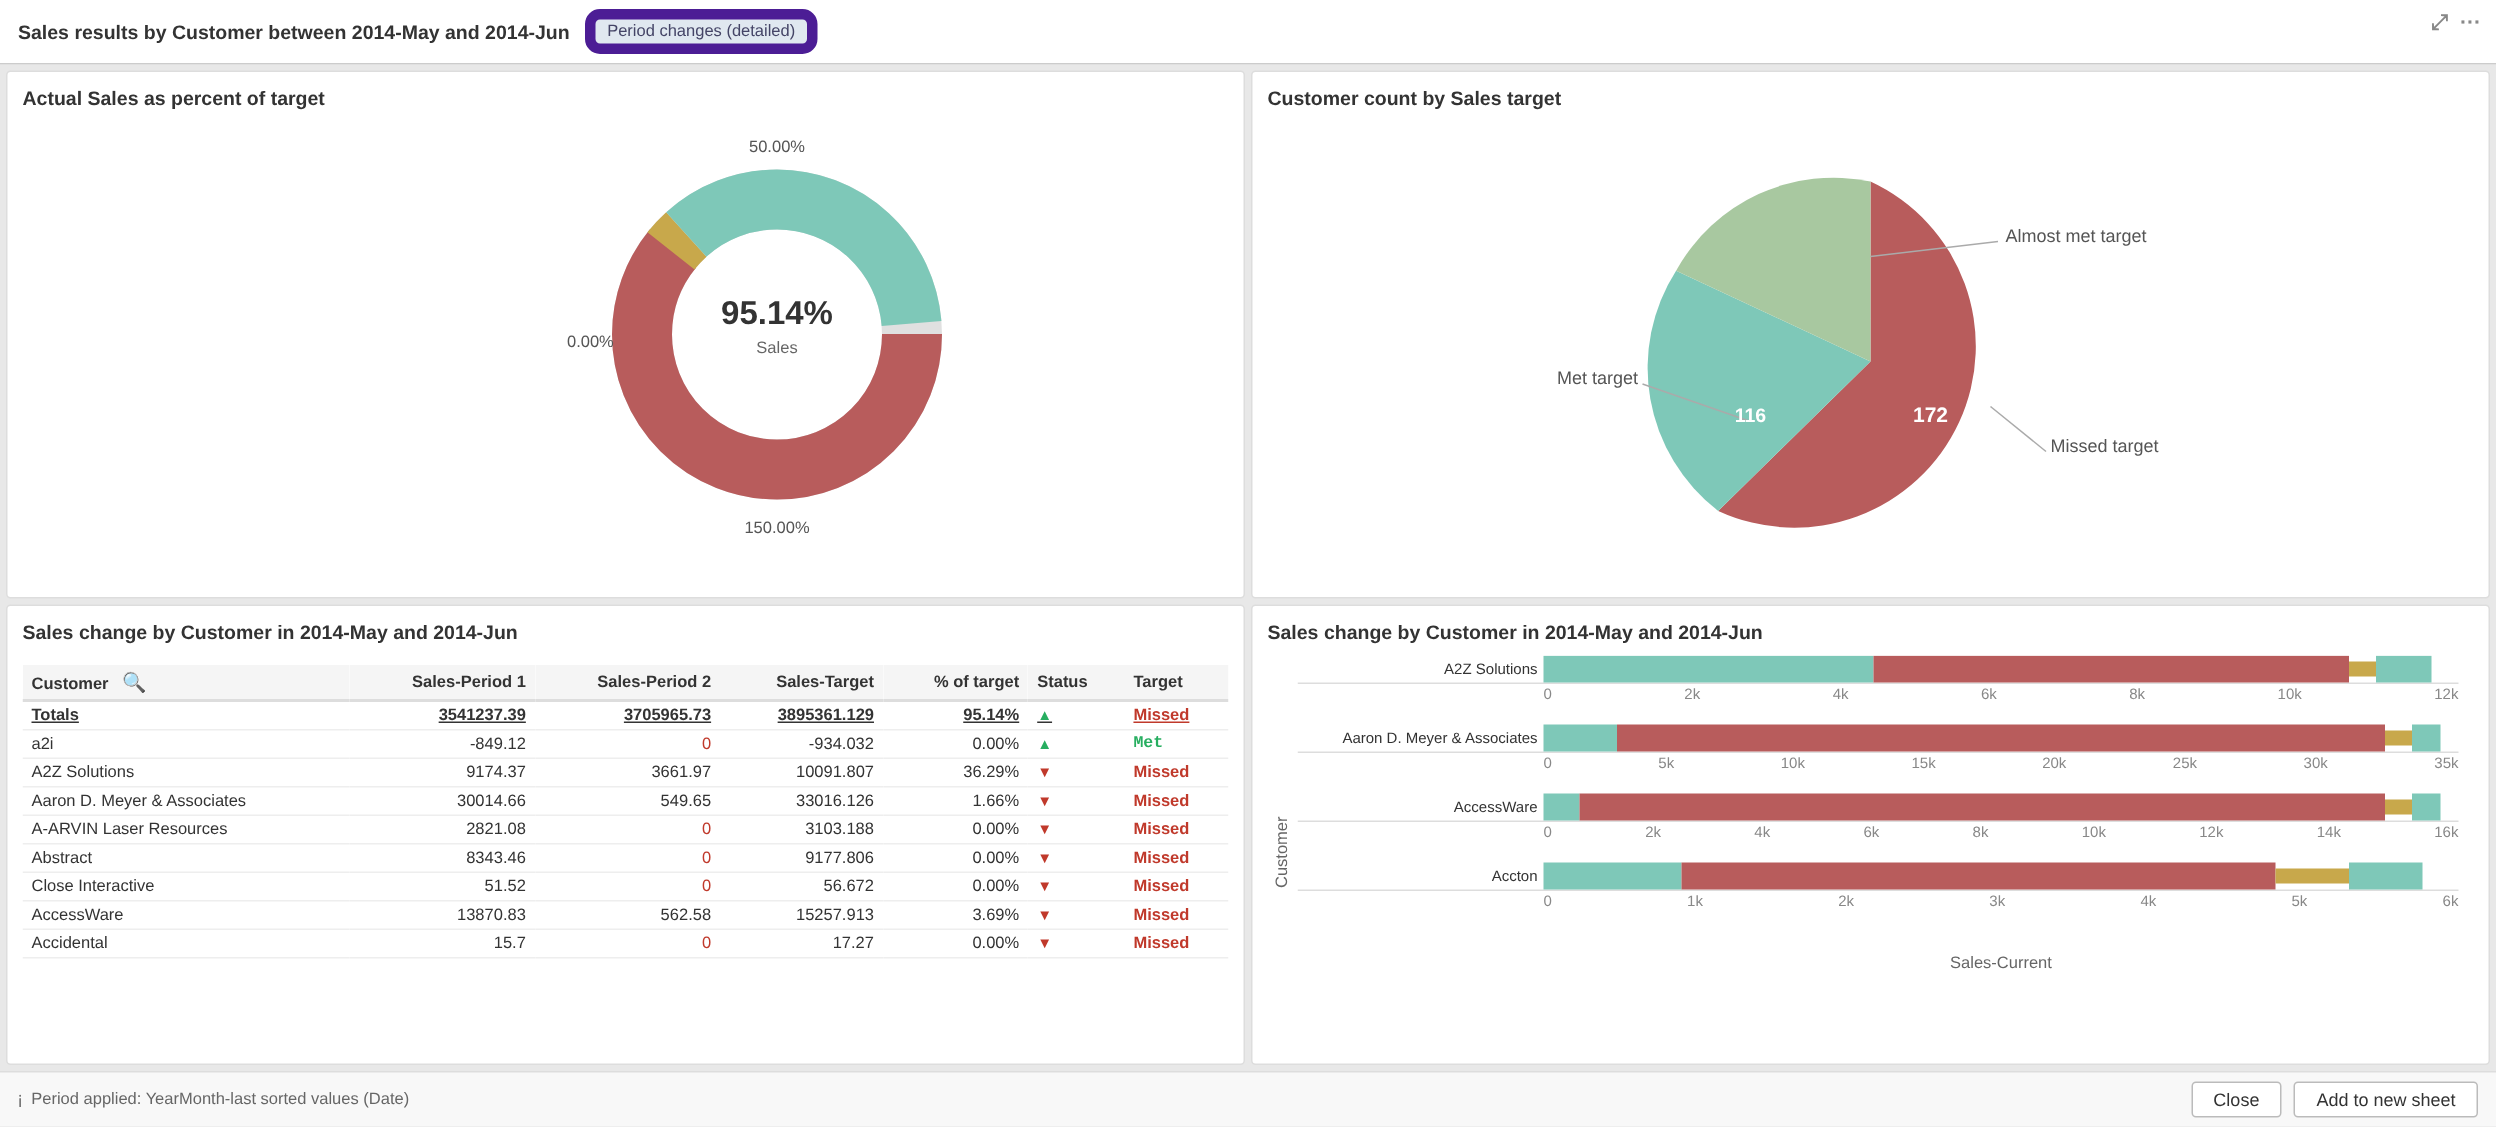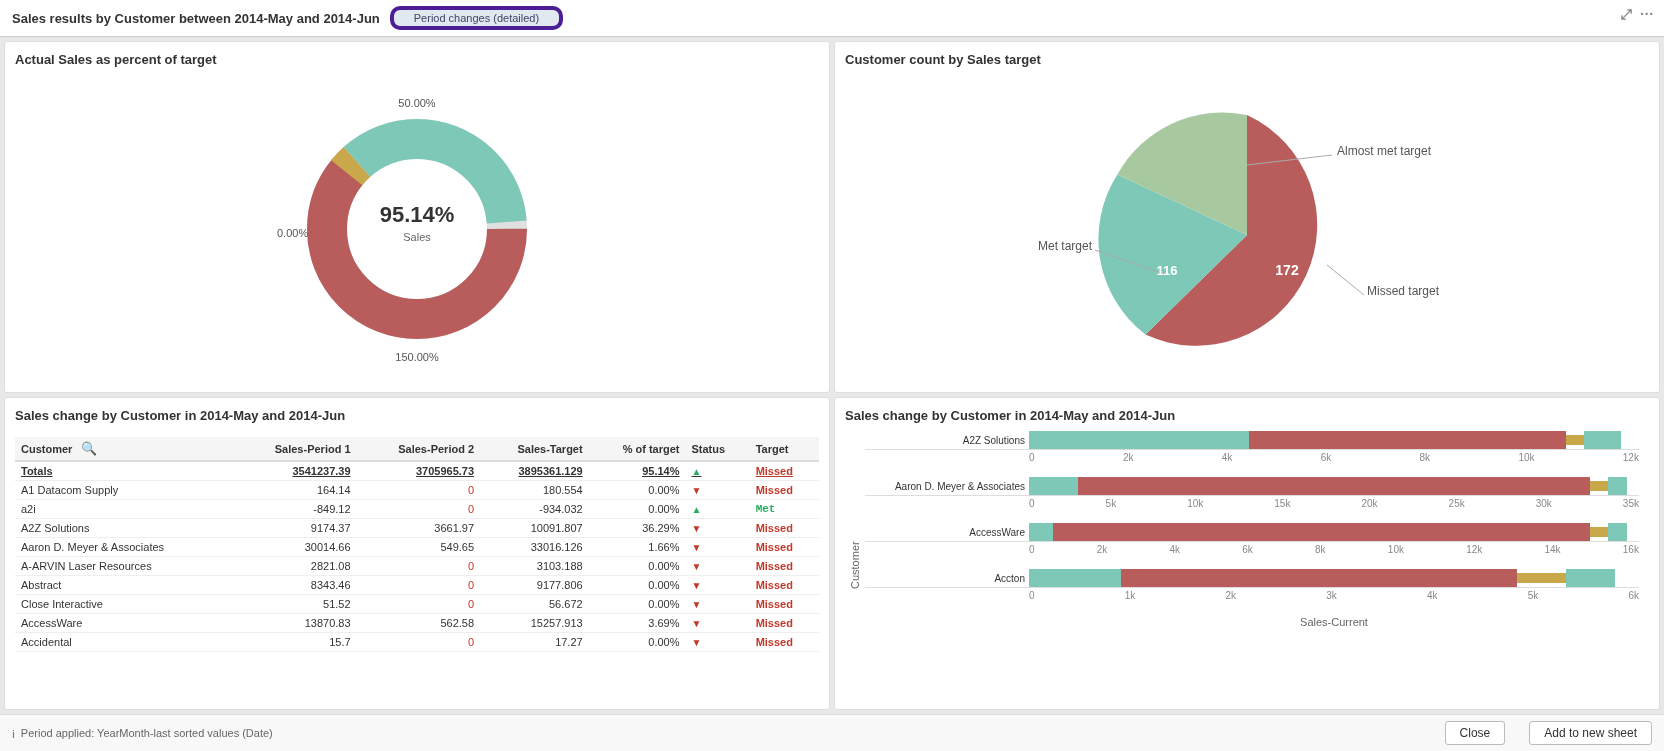--- a/index.html
+++ b/index.html
@@ -1,30 +1,30 @@
 <!DOCTYPE html>
 <html><head>
   <meta charset="utf-8">
   <style>
     * { box-sizing: border-box; margin: 0; padding: 0; }
     body { font-family: Arial, sans-serif; font-size: 12px; background: #f0f0f0; color: #333; width: 1664px; height: 751px; overflow: hidden; }
 
     .main-container { display: flex; flex-direction: column; height: 751px; background: #e8e8e8; padding: 0; }
 
     .title-bar { background: #fff; padding: 6px 12px; display: flex; align-items: center; gap: 10px; border-bottom: 1px solid #ccc; font-size: 13px; font-weight: bold; position: relative; }
-    .title-bar .badge { background: #e0e8f0; border: 4px solid #4c1d95; border-radius: 10px; padding: 2px 20px; font-size: 11px; font-weight: normal; color: #446; }
+    .title-bar .badge { background: #e0e8f0; border: 7px solid #4c1d95; border-radius: 10px; padding: 2px 8px; font-size: 11px; font-weight: normal; color: #446; }
     .title-bar .corner-icons { position: absolute; right: 10px; top: 6px; display: flex; gap: 8px; color: #888; font-size: 14px; cursor: pointer; }
 
     .top-panels { display: flex; flex: 1; gap: 4px; padding: 4px; max-height: 360px; }
     .bottom-panels { display: flex; flex: 1; gap: 4px; padding: 0 4px 4px 4px; }
 
     .panel { background: #fff; border: 1px solid #ddd; border-radius: 3px; padding: 10px; }
     .panel-title { font-size: 13px; font-weight: bold; margin-bottom: 8px; color: #333; }
 
-    .left-panel { flex: 1; display: flex; flex-direction: column; }
+    .left-panel { flex: 1; display: flex; flex-direction: row; }
     .right-panel { flex: 1; display: flex; flex-direction: column; }
 
     
     .donut-container { flex: 1; display: flex; align-items: center; justify-content: center; position: relative; }
     .donut-svg { width: 280px; height: 280px; }
 
     
     .pie-container { flex: 1; display: flex; align-items: center; justify-content: center; position: relative; }
 
     
@@ -51,21 +51,21 @@
     .y-axis-label { writing-mode: vertical-rl; transform: rotate(180deg); font-size: 11px; color: #666; display: flex; align-items: center; justify-content: center; padding: 0 4px; }
     .bars-container { flex: 1; display: flex; flex-direction: column; gap: 2px; overflow: hidden; padding-right: 10px; }
     .bar-group { display: flex; flex-direction: column; margin-bottom: 8px; }
     .bar-row { display: flex; align-items: center; gap: 4px; }
     .bar-label { font-size: 10px; width: 160px; text-align: right; flex-shrink: 0; color: #333; overflow: hidden; text-overflow: ellipsis; }
     .bar-track { flex: 1; position: relative; height: 18px; }
 
     
     .footer { background: #f8f8f8; border-top: 1px solid #ddd; padding: 6px 12px; display: flex; align-items: center; justify-content: space-between; font-size: 11px; color: #666; }
     .footer-left { display: flex; align-items: center; gap: 6px; }
-    .footer-right { display: flex; gap: 24px; }
+    .footer-right { display: flex; gap: 8px; }
     .btn { padding: 4px 14px; border: 1px solid #bbb; border-radius: 3px; background: #fff; cursor: pointer; font-size: 12px; color: #333; }
     .btn-primary { background: #fff; border-color: #bbb; }
 
     .zero-val { color: #c0392b; }
   </style>
 </head>
 <body>
 
 <div class="main-container">
 
@@ -159,29 +159,20 @@
             <tr class="totals">
               <td>Totals</td>
               <td class="right">3541237.39</td>
               <td class="right">3705965.73</td>
               <td class="right">3895361.129</td>
               <td class="right">95.14%</td>
               <td><span class="arrow-up">▲</span></td>
               <td class="status-missed">Missed</td>
             </tr>
             <tr>
-              <td>A1 Datacom Supply</td>
-              <td class="right">164.14</td>
-              <td class="right zero-val">0</td>
-              <td class="right">180.554</td>
-              <td class="right">0.00%</td>
-              <td><span class="arrow-down">▼</span></td>
-              <td class="status-missed">Missed</td>
-            </tr>
-            <tr>
               <td>a2i</td>
               <td class="right">-849.12</td>
               <td class="right zero-val">0</td>
               <td class="right">-934.032</td>
               <td class="right">0.00%</td>
               <td><span class="arrow-up">▲</span></td>
               <td class="status-met">Met</td>
             </tr>
             <tr>
               <td>A2Z Solutions</td>
@@ -337,21 +328,21 @@
               <span>0</span>
                 <span>1k</span>
                 <span>2k</span>
                 <span>3k</span>
                 <span>4k</span>
                 <span>5k</span>
                 <span>6k</span>
             </div>
           </div>
 
-          <div style="text-align:center;font-size:11px;color:#666;padding-left:164px;margin-top:1px;">Sales-Current</div>
+          <div style="text-align:center;font-size:11px;color:#666;padding-left:164px;margin-top:15px;">Sales-Current</div>
         </div>
       </div>
     </div>
   </div>
 
   <div class="footer">
     <div class="footer-left">
       <span>ℹ</span>
       <span>Period applied:  YearMonth-last sorted values (Date)</span>
     </div>

